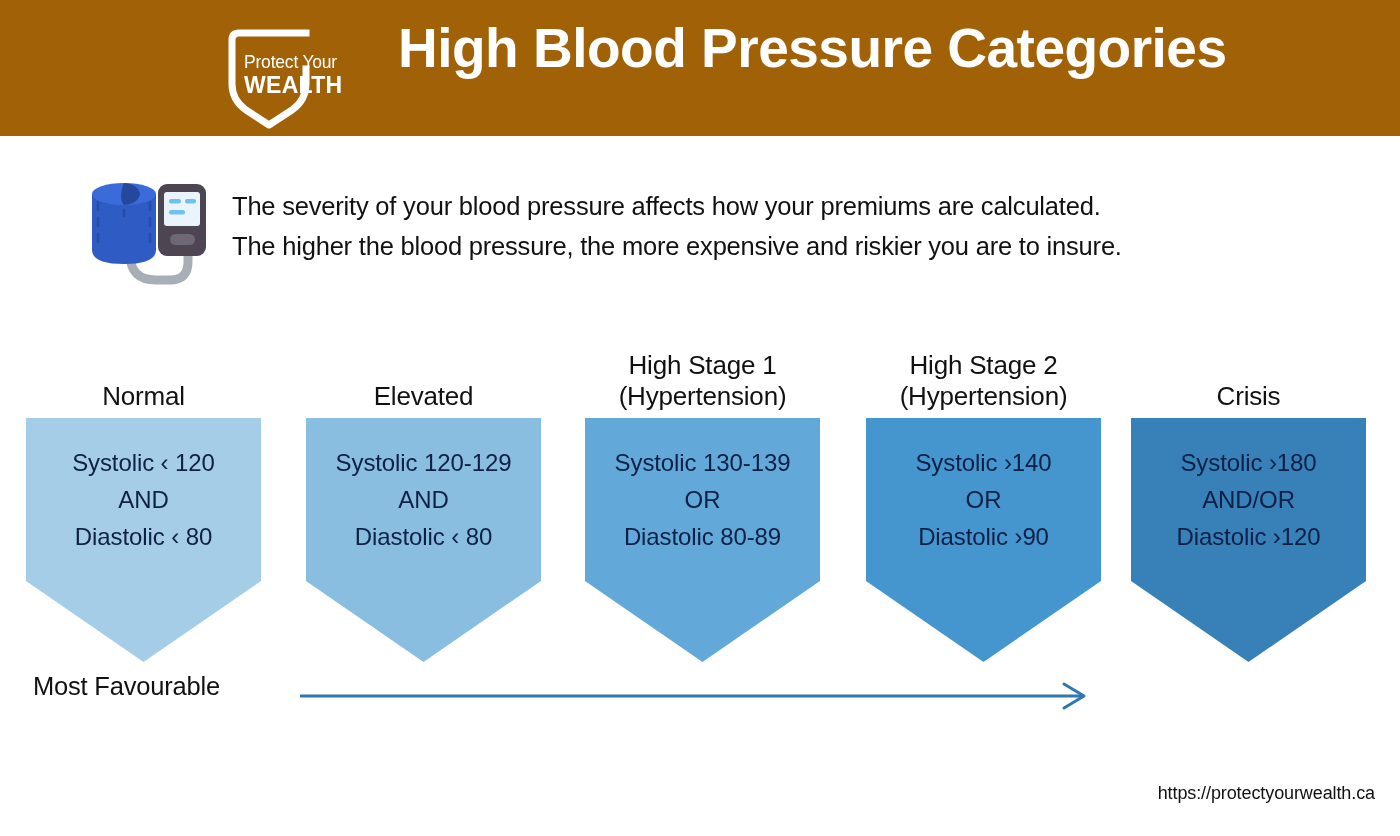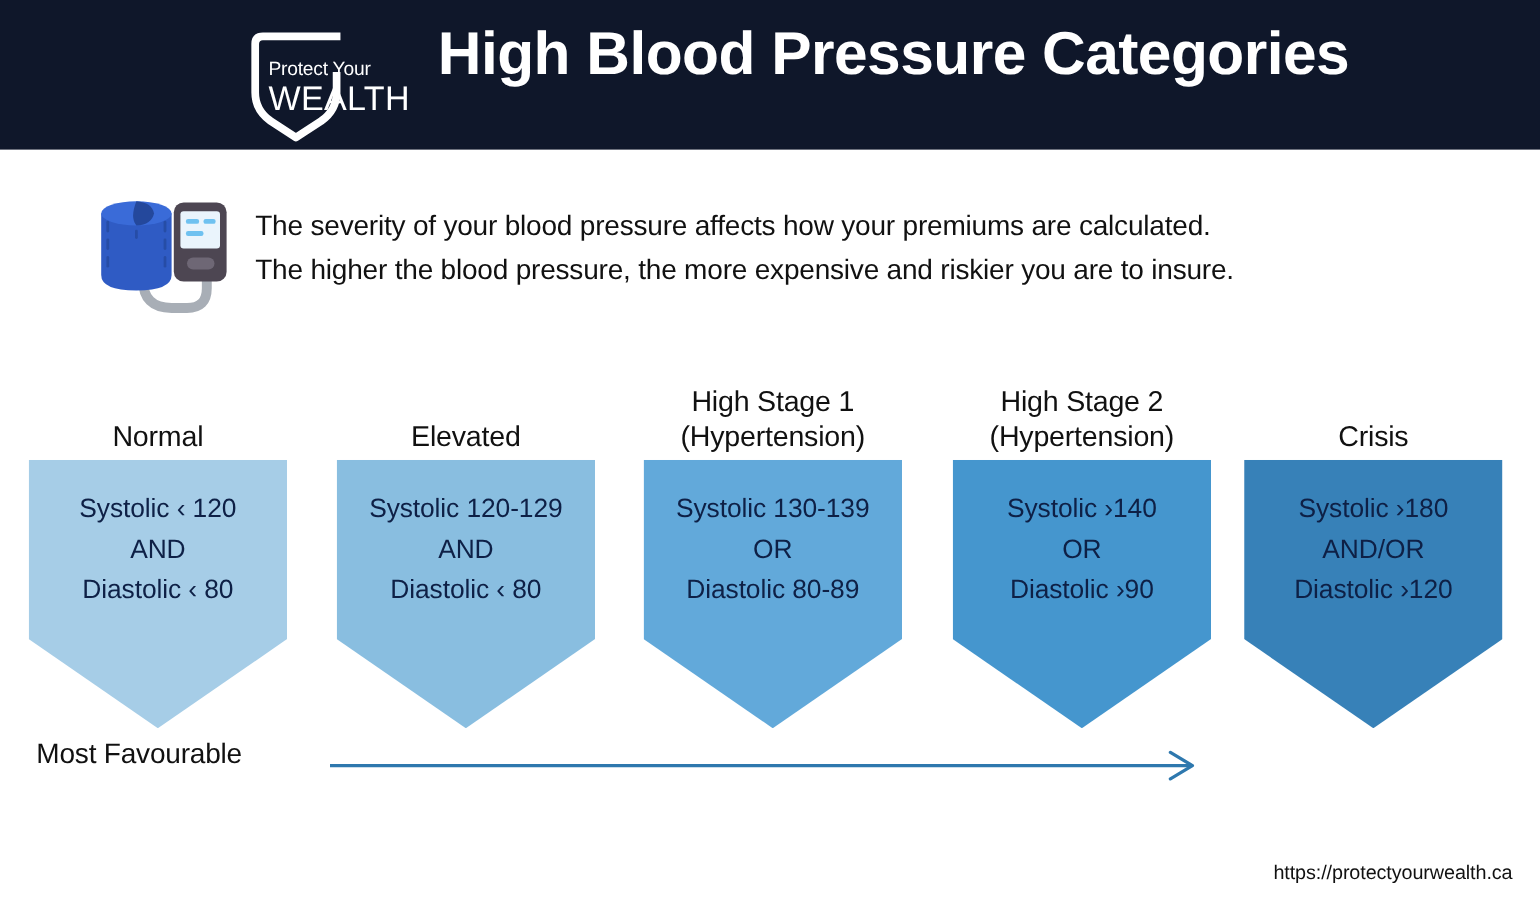--- a/index.html
+++ b/index.html
@@ -15,21 +15,21 @@
     position: relative;
   }
 
   
   .header {
     position: absolute;
     left: 0;
     top: 0;
     width: 1400px;
     height: 136px;
-    background: #0f172a;
+    background: #a16207;
     display: flex;
     align-items: center;
   }
   .logo {
     position: absolute;
     left: 228px;
     top: 26px;
     width: 140px;
     height: 104px;
   }
@@ -43,22 +43,22 @@
     text-align: left;
     line-height: 1;
   }
   .logo-line1 {
     font-size: 17.5px;
     letter-spacing: -0.2px;
     display: block;
     white-space: nowrap;
   }
   .logo-line2 {
-    font-size: 31px;
-    font-weight: normal;
+    font-size: 23px;
+    font-weight: bold;
     letter-spacing: 0.3px;
     display: block;
     margin-top: 2px;
     white-space: nowrap;
   }
   .header-title {
     position: absolute;
     left: 398px;
     top: 0;
     height: 96px;

